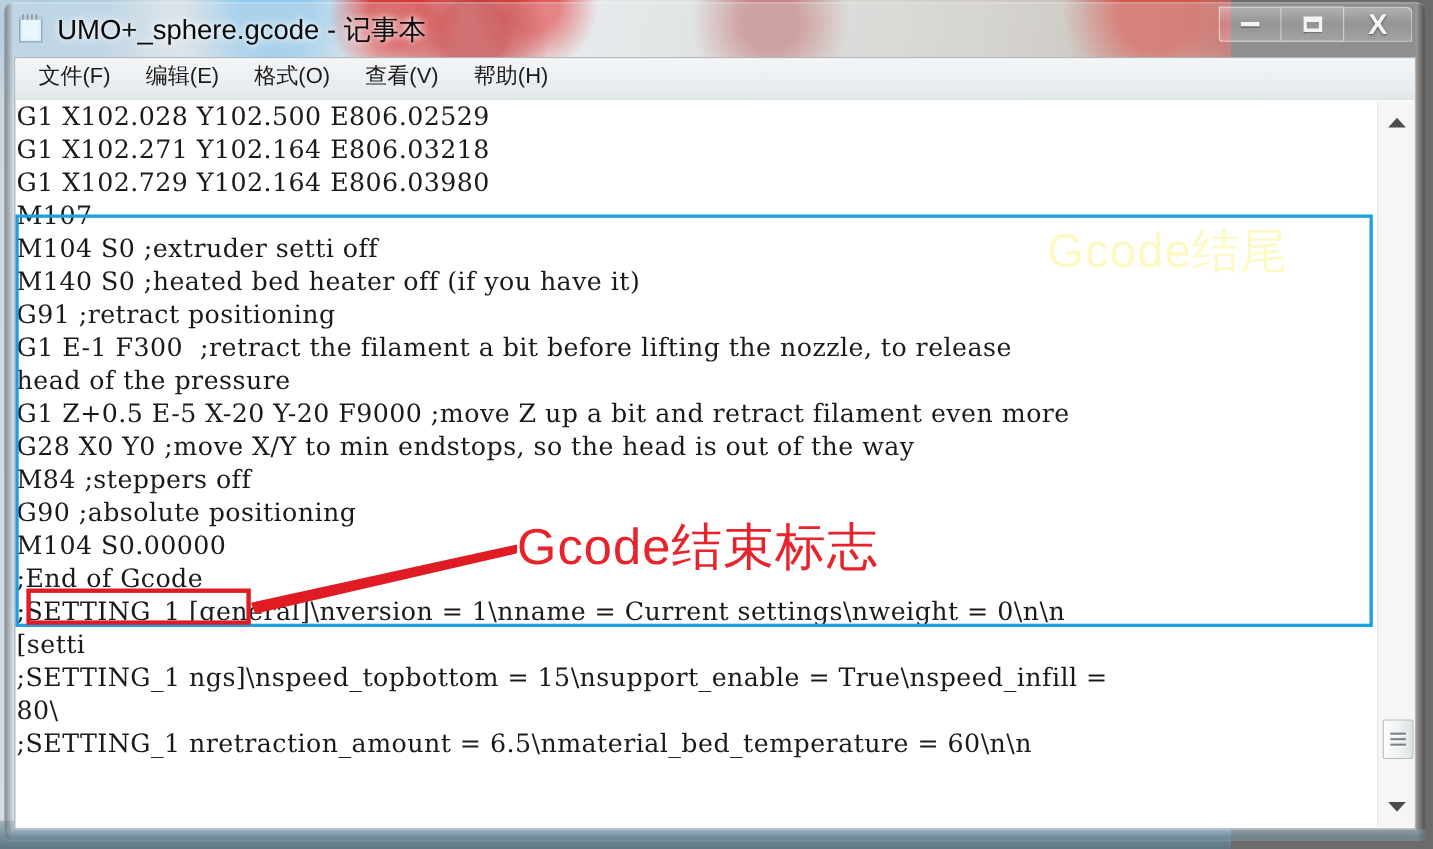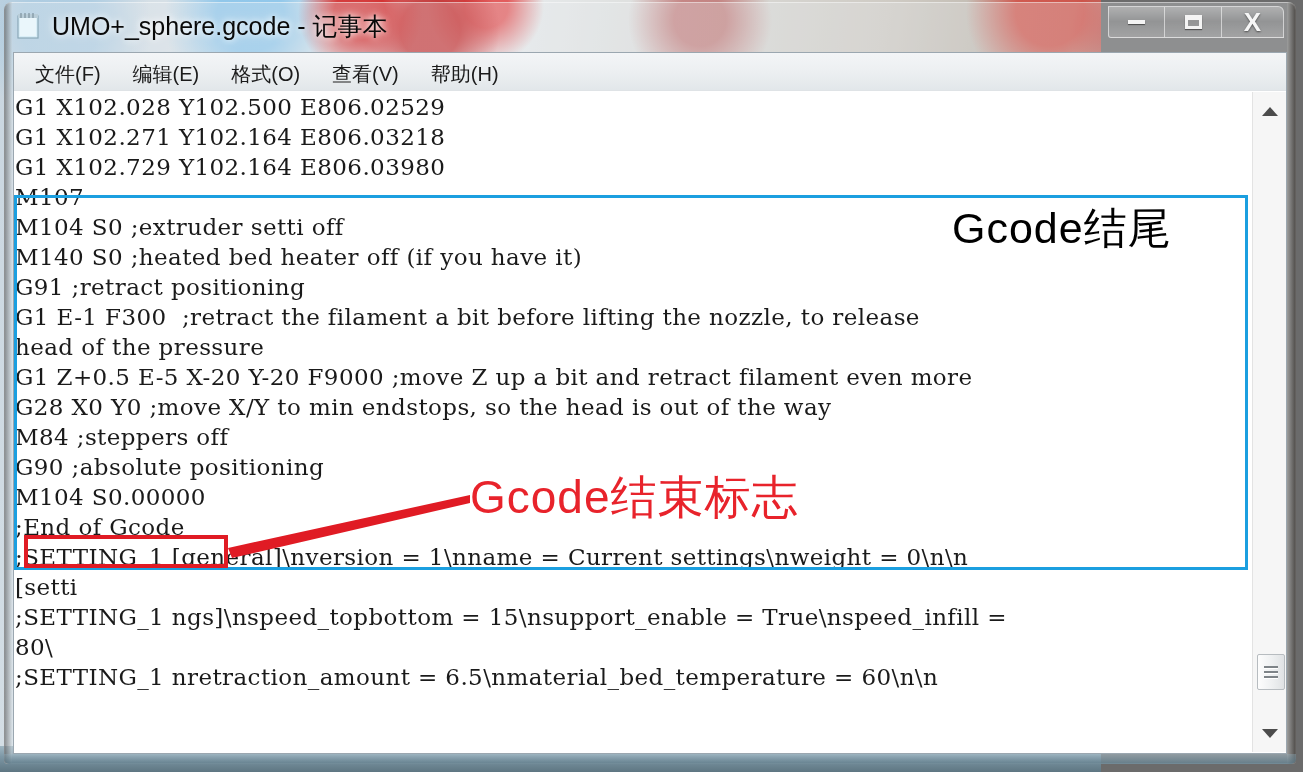--- a/index.html
+++ b/index.html
@@ -1,21 +1,21 @@
 <!DOCTYPE html>
 <html><head>
 <meta charset="utf-8">
 <style>
   html,body{margin:0;padding:0;}
   body{
     width:1303px;height:772px;overflow:hidden;
     font-family:"Liberation Sans",sans-serif;
     background:#6b6b6b;
   }
-  #root{position:relative;width:1101px;height:772px;}
+  #root{position:relative;width:1101px;height:772px;padding-left:18px;}
 
   
   .wallpaper{
     position:absolute;inset:0;
     background:
       radial-gradient(circle at 360px 14px, rgba(210,30,30,.85) 0 26px, rgba(210,30,30,0) 62px),
       radial-gradient(circle at 430px 30px, rgba(190,25,25,.80) 0 30px, rgba(190,25,25,0) 70px),
       radial-gradient(circle at 486px 6px,  rgba(225,45,45,.75) 0 22px, rgba(225,45,45,0) 58px),
       radial-gradient(circle at 700px 20px, rgba(170,30,30,.45) 0 26px, rgba(170,30,30,0) 72px),
       radial-gradient(circle at 1050px 12px,rgba(215,50,40,.70) 0 34px, rgba(215,50,40,0) 84px),
@@ -80,21 +80,21 @@
   
   .client{
     position:absolute;left:9px;top:50px;width:1274px;height:702px;
     background:#fff;box-sizing:border-box;
     border:1px solid #9ba7b0;
   }
   .menubar{
     position:absolute;left:0;top:0;width:100%;height:38px;
     background:linear-gradient(180deg,#f3f5f7 0%,#eceff1 52%,#e2e7ea 100%);
     border-bottom:1px solid #dfe3e6;
-    display:flex;align-items:flex-end;padding-left:16px;box-sizing:border-box;
+    display:flex;align-items:flex-start;padding-left:16px;box-sizing:border-box;
   }
   .menuitem{
     font-size:20px;color:#1b1b1b;margin-right:22px;padding:2px 5px;
     font-family:"Liberation Sans",sans-serif;white-space:nowrap;cursor:default;
   }
 
   .editor{
     position:absolute;left:1px;top:39px;right:1px;bottom:1px;
     background:#fff;overflow:hidden;
   }
@@ -129,21 +129,21 @@
   }
   .grip{width:14px;height:2px;background:#7e8488;box-shadow:0 1px 0 #fff;}
 
   
   .blue-box{
     position:absolute;left:14px;top:195px;width:1234px;height:375px;
     border:3px solid #1b9fe0;box-sizing:border-box;pointer-events:none;
   }
   .blue-label{
     position:absolute;left:952px;top:200px;
-    font-size:43px;color:#000000;white-space:nowrap;
+    font-size:43px;color:#fef9c3;white-space:nowrap;
     font-family:"Liberation Sans",sans-serif;letter-spacing:1px;
   }
   .red-box{
     position:absolute;left:24px;top:535px;width:204px;height:33px;
     border:4px solid #e01b24;box-sizing:border-box;pointer-events:none;
   }
   .red-label{
     position:absolute;left:470px;top:467px;
     font-size:46px;color:#e8232b;white-space:nowrap;
     font-family:"Liberation Sans",sans-serif;letter-spacing:1px;

